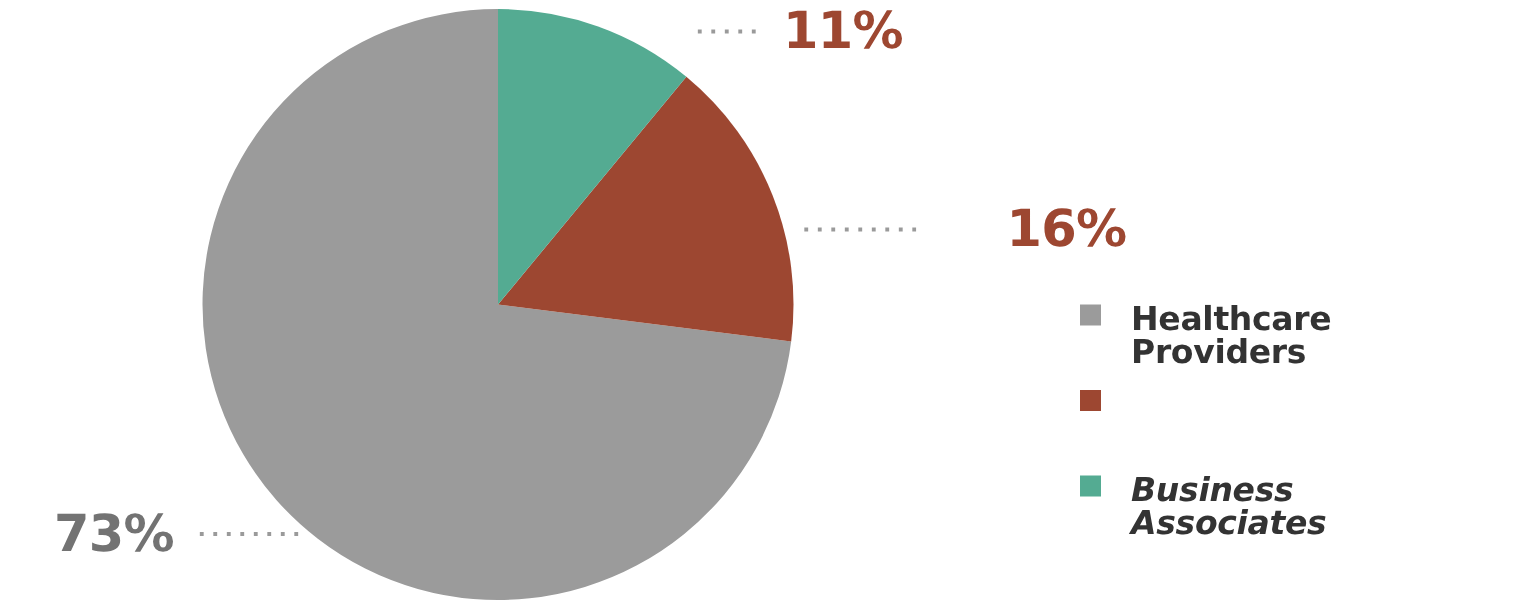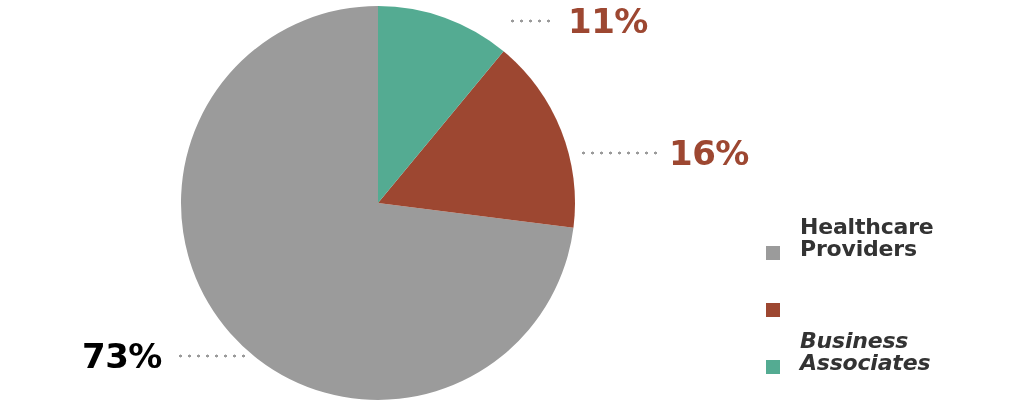--- a/index.html
+++ b/index.html
@@ -10,21 +10,20 @@
     width: 1024px;
     height: 407px;
     background: #ffffff;
     font-family: "DejaVu Sans", sans-serif;
     overflow: hidden;
   }
   #chart-root {
     position: relative;
     width: 968px;
     height: 407px;
-    margin-left: 46px;
   }
 
   
   .pie-wrap {
     position: absolute;
     left: 0;
     top: 0;
     width: 700px;
     height: 407px;
   }
@@ -61,39 +60,40 @@
   #callout-11 {
     left: 462px;
     top: 4px;
   }
   #callout-11 .leader { width: 48px; margin-right: 12px; }
 
   
   #callout-16 {
     left: 533px;
     top: 136px;
+    gap: 48px;
   }
   #callout-16 .leader { width: 78px; margin-right: 12px; }
 
   
   #callout-73 {
     left: 36px;
     top: 339px;
   }
   #callout-73 .leader { width: 72px; margin-left: 14px; }
 
   
   .legend {
     position: absolute;
     left: 720px;
     top: 203px;
   }
   .legend-row {
     display: flex;
-    align-items: flex-end;
+    align-items: flex-start;
     height: 57px;
   }
   .legend-swatch {
     width: 14px;
     height: 14px;
     flex: 0 0 14px;
     margin-right: 20px;
   }
   .legend-label {
     font-family: "DejaVu Sans", sans-serif;
@@ -121,21 +121,21 @@
     <span class="leader"></span>
     <span class="callout-value" style="color: rgb(157, 71, 49);">11%</span>
   </div>
 
   <div class="callout" id="callout-16">
     <span class="leader"></span>
     <span class="callout-value" style="color: rgb(157, 71, 49);">16%</span>
   </div>
 
   <div class="callout" id="callout-73">
-    <span class="callout-value" style="color: #000000;">73%</span>
+    <span class="callout-value" style="color: #737373;">73%</span>
     <span class="leader"></span>
   </div>
 
   <div class="legend">
     <div class="legend-row">
       <span class="legend-swatch" id="swatch-0" style="background: rgb(155, 155, 155);"></span>
       <span class="legend-label" style="color: rgb(51, 51, 51);">Healthcare Providers</span>
     </div>
     <div class="legend-row">
       <span class="legend-swatch" id="swatch-1" style="background: rgb(157, 71, 49);"></span>

